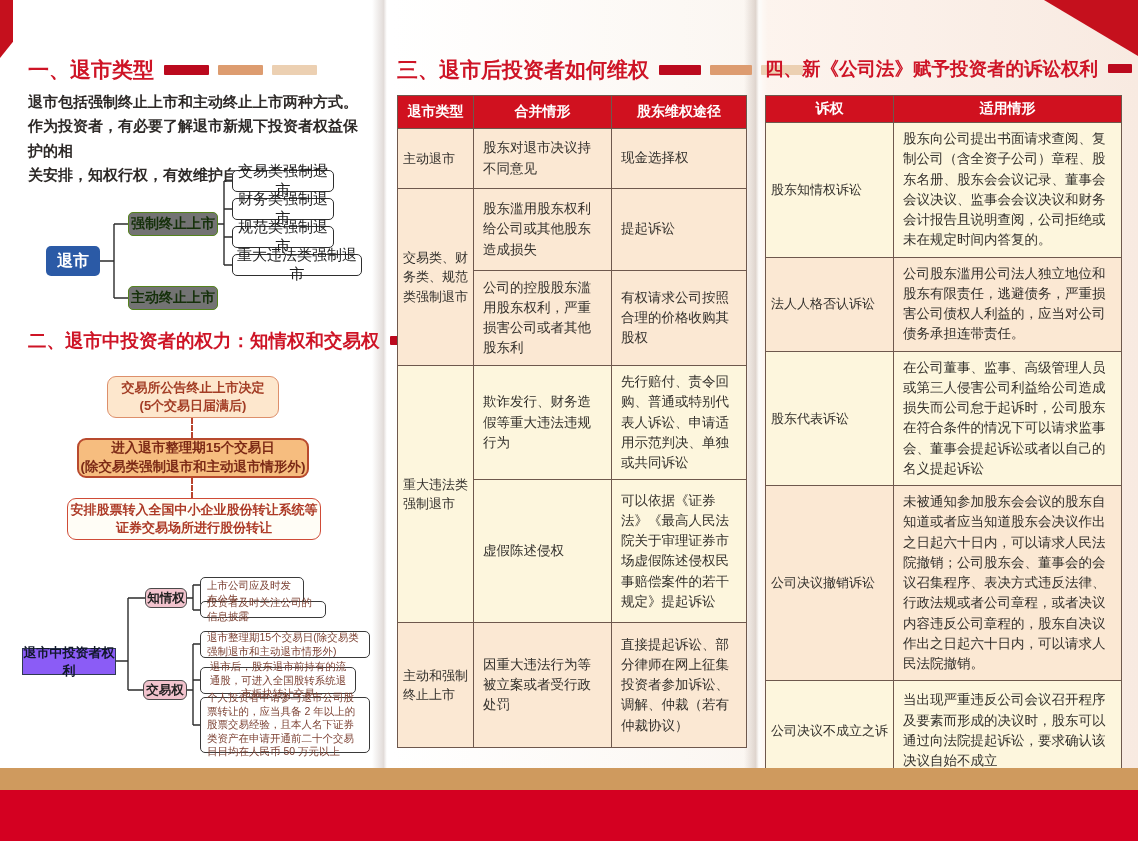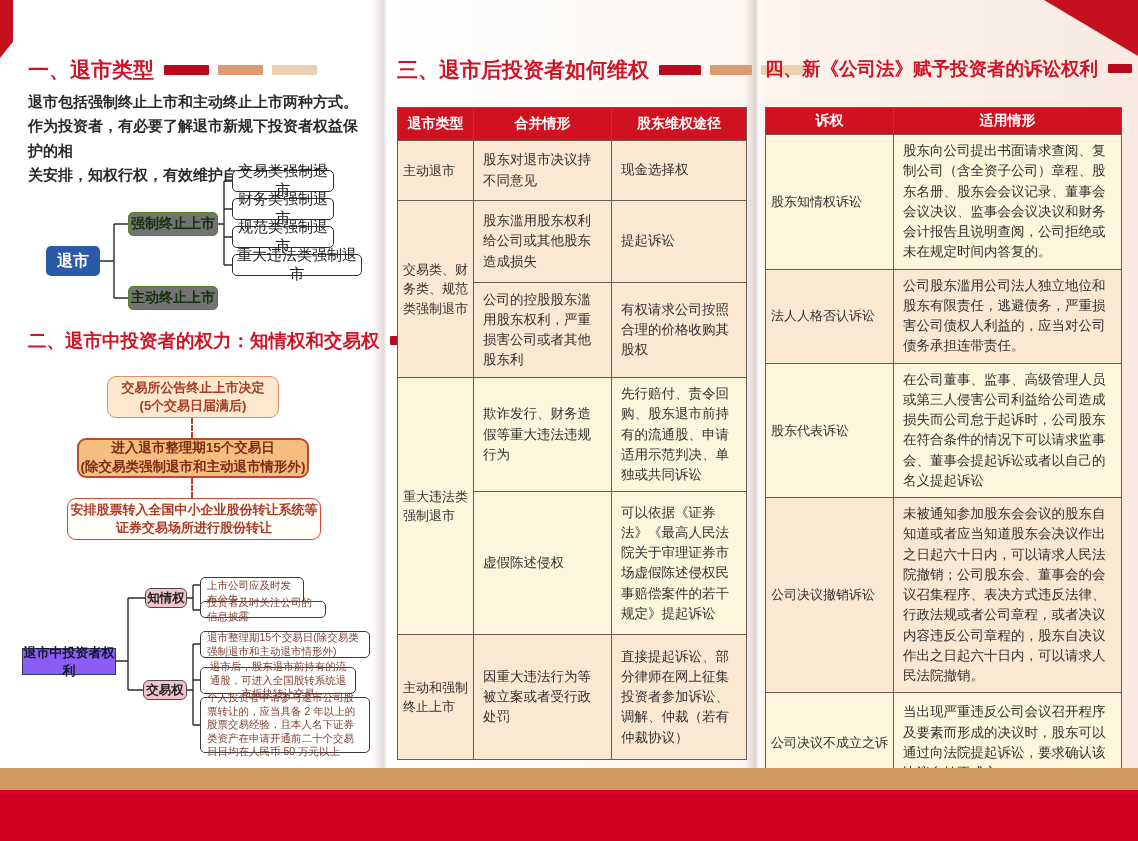--- a/index.html
+++ b/index.html
@@ -78,21 +78,21 @@
   .p2{left:133px;top:110px;width:44px;height:20px;}
   .leafS{background:#fff;border:1.2px solid #3a3a3a;color:#7d4234;font-size:10.5px;
     line-height:1.28;text-align:left;justify-content:flex-start;padding:2px 6px;border-radius:5px;}
   .s0{left:190px;top:7px;width:104px;height:31px;}
   .s1{left:190px;top:31px;width:126px;height:17px;}
   .s2{left:190px;top:61px;width:170px;height:27px;}
   .s3{left:190px;top:97px;width:156px;height:27px;text-align:center;}
   .s4{left:190px;top:127px;width:170px;height:56px;}
 
   
-  .twrap{position:absolute;margin-top:12px;}
+  .twrap{position:absolute;}
   table{border-collapse:collapse;table-layout:fixed;}
   .twrap table{width:100%;}
   th,td{box-sizing:border-box;border:1px solid #6e584d;vertical-align:middle;}
   th{background:#d0111f;color:#fff;font-size:14px;font-weight:bold;text-align:center;padding:4px 2px;}
   td{font-size:13.5px;color:#33302c;line-height:1.5;padding:6px 9px;text-align:left;}
   td.tcol{font-size:13px;padding:4px 5px;}
   .t2wrap{left:397px;top:95px;width:349px;}
   .t3wrap{left:765px;top:95px;width:356px;}
   .rowA td{background:#fbe8d3;}
   .rowB td{background:#fdf6dd;}
@@ -202,21 +202,21 @@
         <td>股东滥用股东权利给公司或其他股东造成损失</td>
         <td>提起诉讼</td>
       </tr>
       <tr class="rowA" style="height:95px">
         <td>公司的控股股东滥用股东权利，严重损害公司或者其他股东利</td>
         <td>有权请求公司按照合理的价格收购其股权</td>
       </tr>
       <tr class="rowB" style="height:110px">
         <td class="tcol" rowspan="2">重大违法类强制退市</td>
         <td>欺诈发行、财务造假等重大违法违规行为</td>
-        <td>先行赔付、责令回购、股东退市前持有的流通股、申请适用示范判决、单独或共同诉讼</td>
+        <td>先行赔付、责令回购、普通或特别代表人诉讼、申请适用示范判决、单独或共同诉讼</td>
       </tr>
       <tr class="rowB" style="height:143px">
         <td>虚假陈述侵权</td>
         <td>可以依据《证券法》《最高人民法院关于审理证券市场虚假陈述侵权民事赔偿案件的若干规定》提起诉讼</td>
       </tr>
       <tr class="rowA" style="height:125px">
         <td class="tcol">主动和强制终止上市</td>
         <td>因重大违法行为等被立案或者受行政处罚</td>
         <td>直接提起诉讼、部分律师在网上征集投资者参加诉讼、调解、仲裁（若有仲裁协议）</td>
       </tr>

